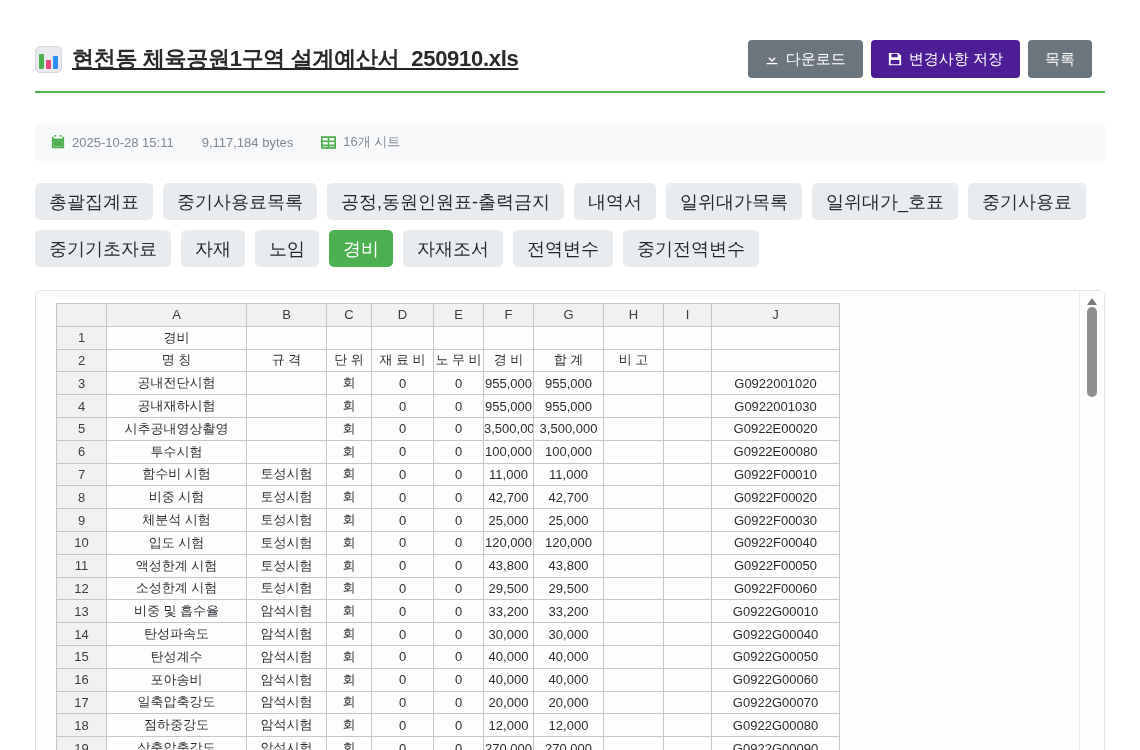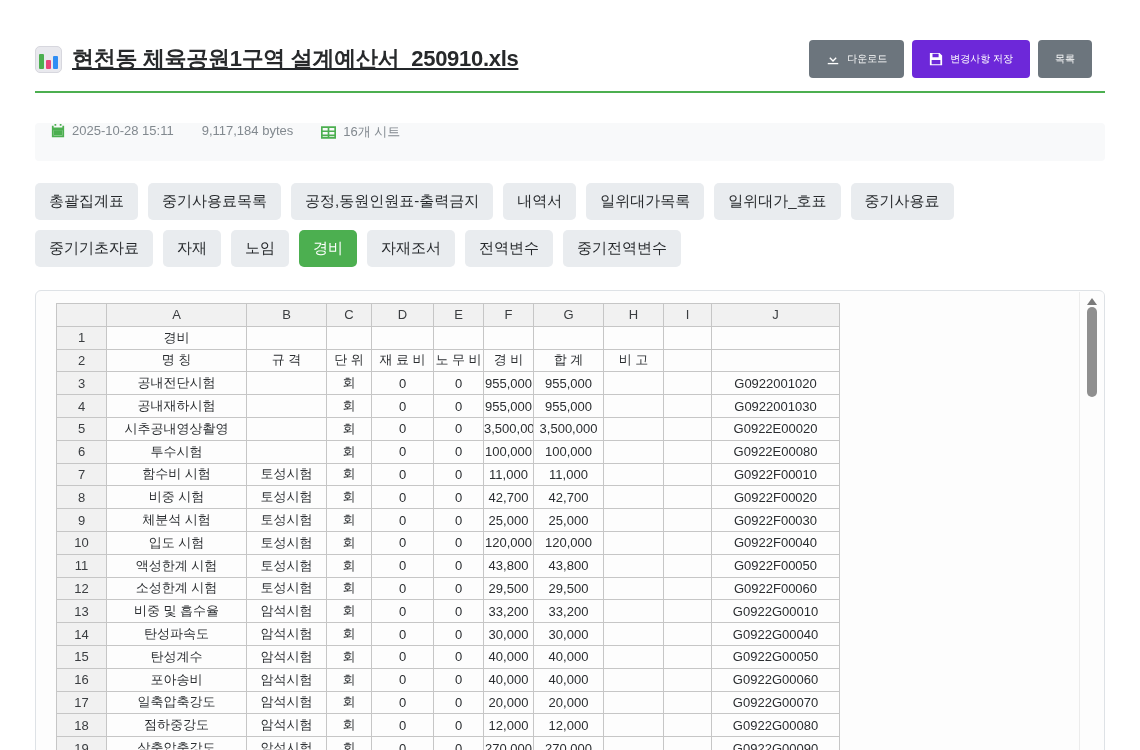--- a/index.html
+++ b/index.html
@@ -13,43 +13,43 @@
   .file-icon { width:27px; height:27px; background:#e9e9ee; border:1px solid #d7d7de;
     border-radius:5px; display:flex; align-items:flex-end; justify-content:center;
     gap:2px; padding:3px 3px; }
   .file-icon .bar { width:5px; border-radius:1px; }
   .bar-g { height:15px; background:#4caf50; }
   .bar-p { height:9px;  background:#e8447a; }
   .bar-b { height:13px; background:#2f8ef4; }
   .page-title { font-size:22px; font-weight:600; color:#27292b; letter-spacing:-0.3px; }
 
   .actions { display:flex; gap:8px; margin-right:13px; }
-  .btn { height:38px; border:none; border-radius:4px; padding:0 17px; font-size:10px;
+  .btn { height:38px; border:none; border-radius:4px; padding:0 17px; font-size:15px;
     font-weight:500; color:#fff; display:inline-flex; align-items:center; gap:7px;
     cursor:pointer; font-family:"Liberation Sans", sans-serif; }
   .btn-gray  { background:#6c757d; }
-  .btn-green { background:#6d28d9; }
+  .btn-green { background:#4c1d95; }
   .btn svg { display:block; }
 
   .green-rule { border:none; border-top:2px solid #4caf50; margin:11px 35px 0 35px; }
 
   
   .meta-strip { margin:30px 35px 0 35px; height:38px; background:#f8f9fa;
-    border-radius:4px; display:flex; align-items:flex-start; gap:14px; padding:0 16px;
+    border-radius:4px; display:flex; align-items:center; gap:14px; padding:0 16px;
     font-size:13px; color:#82898f; }
   .meta-item { display:flex; align-items:center; gap:7px; }
   .meta-item + .meta-item { margin-left:14px; }
   .meta-item svg { display:block; }
 
   
   .tabs-row { display:flex; gap:10px; margin:0 35px; }
   .tabs-row.first  { margin-top:22px; }
   .tabs-row.second { margin-top:10px; }
   .tab { height:37px; background:#e9ecef; color:#26292c; border:none; border-radius:5px;
-    padding:0 14px; font-size:15px; font-weight:500; display:inline-flex;
+    padding:0 14px; font-size:18px; font-weight:500; display:inline-flex;
     align-items:center; cursor:pointer; white-space:nowrap;
     font-family:"Liberation Sans", sans-serif; }
   .tab.active { background:#4caf50; color:#fff; }
 
   
   .sheet-box { margin:23px 35px 0 35px; height:480px; background:#fdfdfd;
     border:1px solid #dee2e6; border-radius:6px; position:relative;
     padding:12px 0 0 20px; overflow:hidden; }
 
   table.grid { border-collapse:collapse; table-layout:fixed; width:783px;

